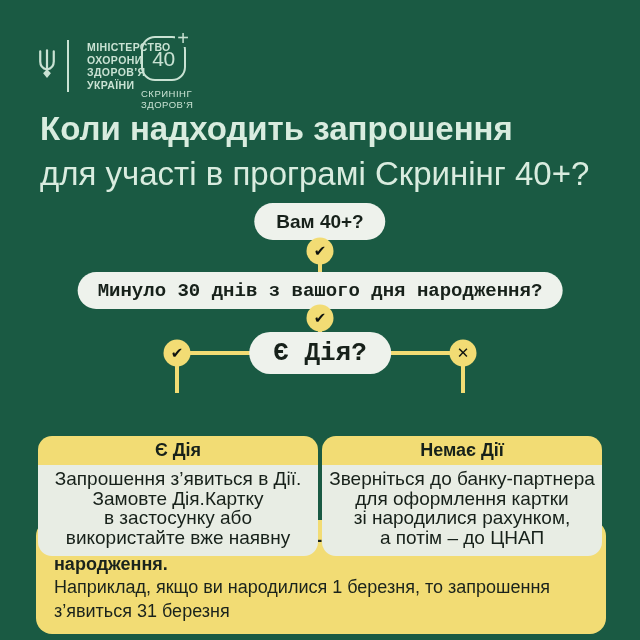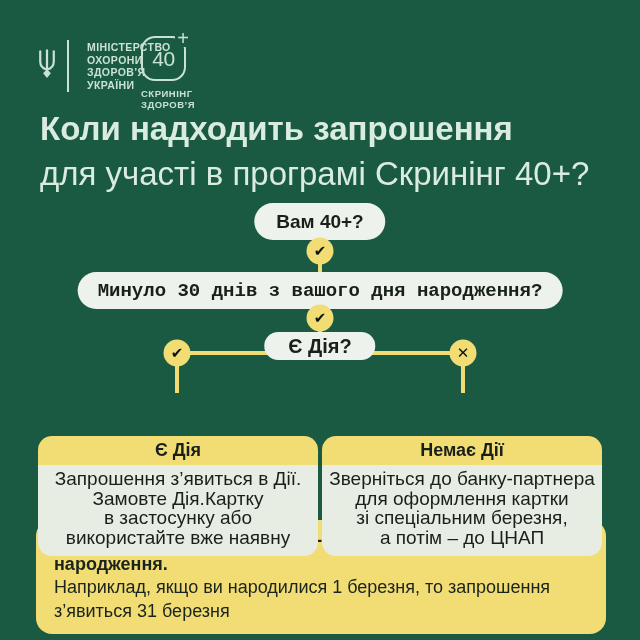--- a/index.html
+++ b/index.html
@@ -18,40 +18,40 @@
 
   
   .ministry{position:absolute;left:36px;top:40px;display:flex;align-items:center;color:var(--logo);}
   .trident{display:block;margin-right:9px;}
   .logo-divider{width:2px;height:52px;background:var(--logo);margin-right:10px;}
   .ministry-text{font-size:10.5px;font-weight:700;line-height:12.5px;letter-spacing:.4px;color:var(--logo);margin-left:8px;}
   .badge40{position:absolute;left:141px;top:36px;color:var(--logo);}
   .badge-box{position:relative;width:45px;height:45px;border:2.5px solid var(--logo);border-radius:14px;display:flex;align-items:center;justify-content:center;}
   .badge-number{font-size:21px;font-weight:500;letter-spacing:-0.5px;color:var(--logo);}
   .badge-plus{position:absolute;top:-9px;right:-7px;font-size:20px;font-weight:500;color:var(--logo);background:var(--bg);padding:0 2px;line-height:18px;}
-  .badge-caption{margin-top:7px;font-size:9.5px;font-weight:700;line-height:11px;letter-spacing:.5px;color:var(--logo);}
+  .badge-caption{margin-top:7px;font-size:9.5px;font-weight:400;line-height:11px;letter-spacing:.5px;color:var(--logo);}
 
   
   .title{position:absolute;left:40px;top:106px;color:var(--mint);font-size:33px;line-height:45px;}
   .title .t1{font-weight:700;}
   .title .t2{font-weight:400;}
 
   
   .line{position:absolute;background:var(--yellow);z-index:1;}
   .vline-1{left:318px;top:238px;width:4px;height:44px;}
   .vline-2{left:318px;top:307px;width:4px;height:44px;}
   .hline{left:177px;top:351px;width:286px;height:4px;}
   .vline-l{left:175px;top:353px;width:4px;height:40px;}
   .vline-r{left:461px;top:353px;width:4px;height:40px;}
 
   .pill{position:absolute;left:50%;transform:translateX(-50%);background:var(--pill);color:var(--dark);
         font-weight:700;white-space:nowrap;display:flex;align-items:center;z-index:2;}
   .pill-1{top:203px;height:37px;border-radius:19px;padding:0 22px;font-size:19px;}
   .pill-2{top:272px;height:37px;border-radius:19px;padding:0 20px;font-size:19px;font-family:Liberation Mono, monospace;}
-  .pill-3{top:332px;height:28px;border-radius:21px;padding:0 24px;font-size:20px;}
+  .pill-3{top:332px;height:42px;border-radius:21px;padding:0 24px;font-size:26px;font-family:Liberation Mono, monospace;}
 
   .circle{position:absolute;width:27px;height:27px;border-radius:50%;background:var(--yellow);
           display:flex;align-items:center;justify-content:center;transform:translate(-50%,-50%);z-index:3;}
   .circle .mark{font-family:"DejaVu Sans",sans-serif;font-weight:700;font-size:15px;color:#0e120f;line-height:1;}
   .circle-1{left:50%;top:251px;}
   .circle-2{left:50%;top:318px;}
   .circle-l{left:177px;top:353px;}
   .circle-r{left:463px;top:353px;}
 
   
@@ -137,21 +137,21 @@
     <div class="card-header">Є Дія</div>
     <div class="card-body">Запрошення з’явиться в Дії.
 Замовте Дія.Картку
 в застосунку або
 використайте вже наявну</div>
   </div>
   <div class="card card-right">
     <div class="card-header">Немає Дії</div>
     <div class="card-body">Зверніться до банку-партнера
 для оформлення картки
-зі спеціальним березня,
+зі народилися рахунком,
 а потім – до ЦНАП</div>
   </div>
 
   <div class="note">
     <span class="note-bold">Запрошення надходить на 30-й день після дня народження.</span>
     <span class="note-regular">Наприклад, якщо ви народилися 1 березня, то запрошення з’явиться 31 березня</span>
   </div>
 
 </div>
 

